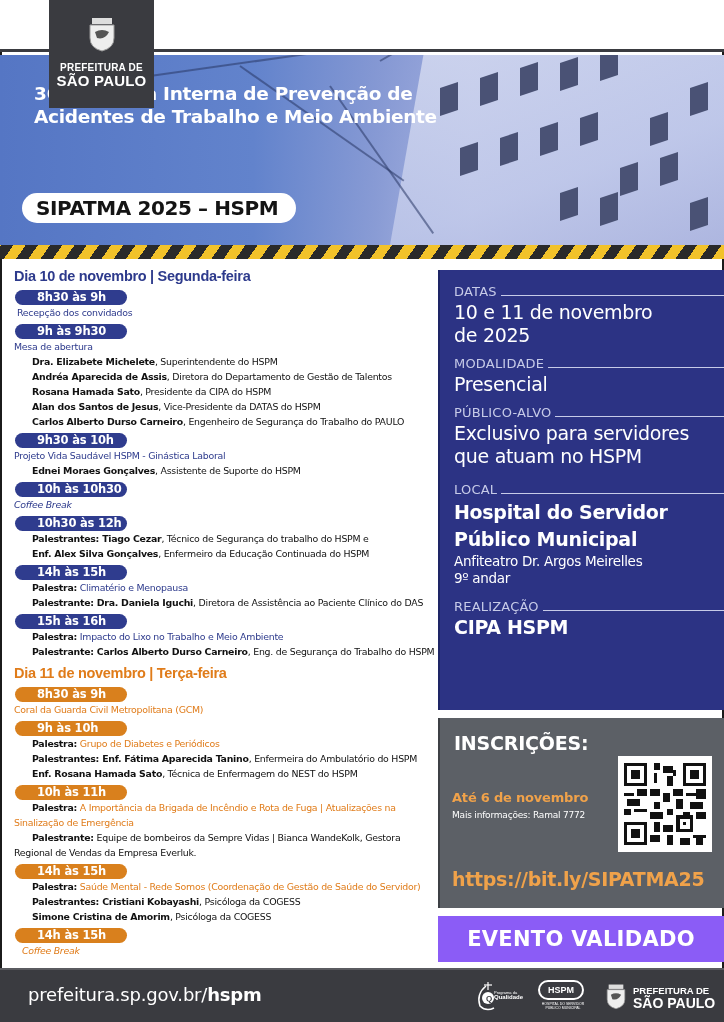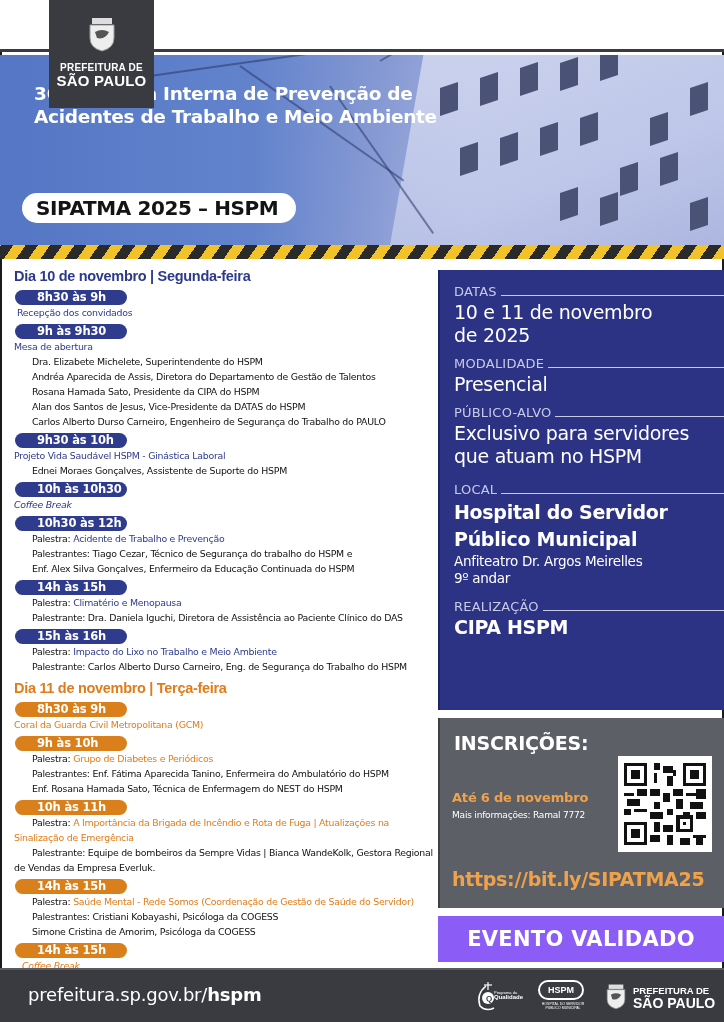--- a/index.html
+++ b/index.html
@@ -35,21 +35,21 @@
   
   .program { position: absolute; left: 14px; top: 266px; width: 420px; }
   .day-title { font-family: Liberation Sans, sans-serif; font-weight: bold; font-size: 14.5px; letter-spacing: -0.3px; line-height: 20px; }
   .day-title.blue { color: #2d3a8c; }
   .day-title.orange { color: #e07c1a; }
   .pill { display: inline-block; width: 112px; height: 15px; border-radius: 8px; color: #fff; font-family: "DejaVu Sans", sans-serif; font-weight: bold; font-size: 11.5px; line-height: 15px; padding-left: 22px; margin-left: 1px; letter-spacing: -0.2px; }
   .pill.blue { background: #2f3c8e; }
   .pill.orange { background: #d9801d; }
   .line { font-family: "DejaVu Sans", sans-serif; font-size: 9.4px; line-height: 15px; color: #111; letter-spacing: -0.25px; white-space: nowrap; }
   .line.wrap { white-space: normal; }
-  .line b { font-weight: normal; padding-left: 18px; }
+  .line b { font-weight: bold; padding-left: 18px; }
   .c-blue { color: #2d3a8c; }
   .c-orange { color: #e07c1a; }
   .ital { font-style: italic; }
 
   
   .info { position: absolute; left: 438px; top: 270px; width: 286px; height: 440px; background: #2c3384; border-left: 2px solid #1e2566; padding: 14px 0 0 14px; color: #fff; }
   .info-label { display: flex; align-items: center; font-family: "DejaVu Sans", sans-serif; font-size: 13px; color: #c7cbe8; letter-spacing: 0.2px; font-weight: normal; }
   .info-label .rule { flex: 1; height: 1px; background: #c7cbe8; margin-left: 4px; margin-top: 8px; }
   .info-value { font-family: "DejaVu Sans", sans-serif; font-size: 19px; line-height: 23px; margin-top: 2px; letter-spacing: -0.3px; }
   .info-value.bold { font-weight: bold; font-size: 19px; line-height: 27px; }
@@ -149,21 +149,20 @@
   <div class="line"><b>Carlos Alberto Durso Carneiro</b><span>, Engenheiro de Segurança do Trabalho do PAULO</span></div>
 
   <div class="pill blue">9h30 às 10h</div>
   <div class="line c-blue">Projeto Vida Saudável HSPM - Ginástica Laboral</div>
   <div class="line"><b>Ednei Moraes Gonçalves</b><span>, Assistente de Suporte do HSPM</span></div>
 
   <div class="pill blue">10h às 10h30</div>
   <div class="line c-blue ital">Coffee Break</div>
 
   <div class="pill blue">10h30 às 12h</div>
-  <div class="line"><b>Palestra:</b> <span class="c-blue">Acidente de Trabalho e Prevenção</span></div>
   <div class="line"><b>Palestrantes: Tiago Cezar</b><span>, Técnico de Segurança do trabalho do HSPM e</span></div>
   <div class="line"><b>Enf. Alex Silva Gonçalves</b><span>, Enfermeiro da Educação Continuada do HSPM</span></div>
 
   <div class="pill blue">14h às 15h</div>
   <div class="line"><b>Palestra:</b> <span class="c-blue">Climatério e Menopausa</span></div>
   <div class="line"><b>Palestrante: Dra. Daniela Iguchi</b><span>, Diretora de Assistência ao Paciente Clínico do DAS</span></div>
 
   <div class="pill blue">15h às 16h</div>
   <div class="line"><b>Palestra:</b> <span class="c-blue">Impacto do Lixo no Trabalho e Meio Ambiente</span></div>
   <div class="line"><b>Palestrante: Carlos Alberto Durso Carneiro</b><span>, Eng. de Segurança do Trabalho do HSPM</span></div>

